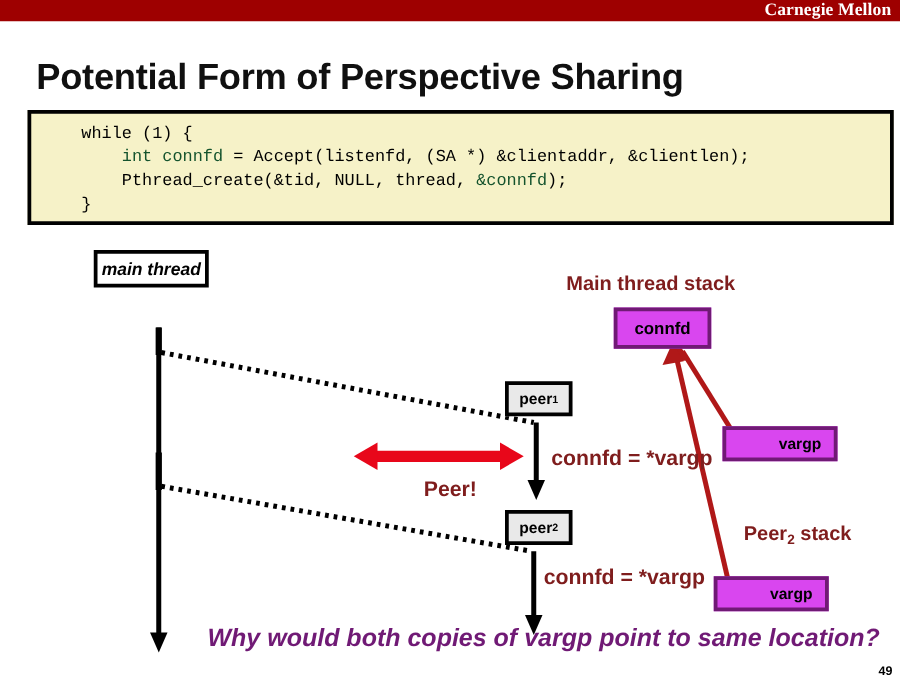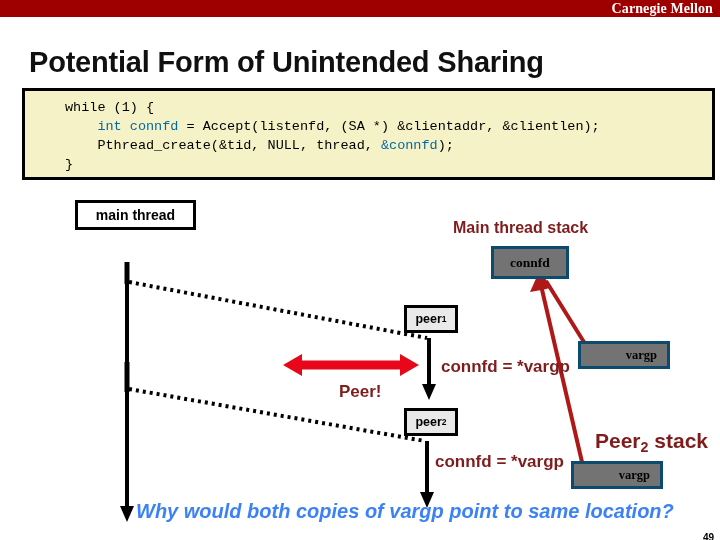--- a/index.html
+++ b/index.html
@@ -33,56 +33,56 @@
     position:absolute;left:22px;top:88px;width:693px;height:92px;
     background:#F6F2C8;border:3px solid #000000;
     box-sizing:border-box;
   }
   #code-pre{
     position:absolute;left:40px;top:7px;
     font-family:"Liberation Mono","DejaVu Sans Mono",monospace;
     font-size:13.5px;line-height:19px;color:#000000;
     white-space:pre;margin:0;
   }
-  .kw{color:#0369a1;}
+  .kw{color:#14532d;}
 
   
   .box{
     position:absolute;box-sizing:border-box;
     display:flex;align-items:center;justify-content:center;
     font-weight:bold;color:#000;
   }
   .box-plain{background:#ffffff;border:3px solid #000;}
   .box-gray{background:#E9E9E9;border:3px solid #000;}
-  .box-pink{background:#737373;border:3px solid #0c4a6e;font-family:Liberation Serif, serif;}
+  .box-pink{background:#d946ef;border:3px solid #701a75;}
 
-  #box-main-thread{left:75px;top:200px;width:121px;height:30px;font-size:14px;}
+  #box-main-thread{left:75px;top:200px;width:92px;height:30px;font-size:14px;font-style:italic;}
   #box-peer1{left:404px;top:305px;width:54px;height:28px;font-size:12.5px;}
   #box-peer2{left:404px;top:408px;width:54px;height:28px;font-size:12.5px;}
   #box-connfd-stack{left:491px;top:246px;width:78px;height:33px;font-size:13.5px;}
   #box-vargp1{left:578px;top:341px;width:92px;height:28px;font-size:12.5px;justify-content:flex-end;padding-right:10px;}
   #box-vargp2{left:571px;top:461px;width:92px;height:28px;font-size:12.5px;justify-content:flex-end;padding-right:10px;}
 
   
   .lbl{position:absolute;font-weight:bold;color:#7f1d1d;white-space:nowrap;}
   #lbl-main-stack{left:453px;top:219px;font-size:16px;}
   #lbl-peer1-stack{left:598px;top:316px;font-size:16px;}
-  #lbl-peer2-stack{left:595px;top:429px;font-size:21px;}
+  #lbl-peer2-stack{left:595px;top:419px;font-size:16px;}
   #lbl-connfd1{left:167px;top:258px;font-size:17px;}
   #lbl-connfd2{left:141px;top:365px;font-size:17px;}
   #lbl-connfd-vargp1{left:441px;top:357px;font-size:17px;}
   #lbl-connfd-vargp2{left:435px;top:452px;font-size:17px;}
   #lbl-race{left:339px;top:382px;font-size:17px;}
   .sub{font-size:.68em;vertical-align:-.28em;}
 
   
   #question{
-    position:absolute;left:136px;top:500px;
+    position:absolute;left:166px;top:500px;
     font-size:20px;font-style:italic;font-weight:bold;
-    color:#3b82f6;white-space:nowrap;
+    color:#701a75;white-space:nowrap;
   }
 
   
   #footer-credit{
     position:absolute;left:6px;top:521px;
     font-size:9px;font-weight:bold;color:#1a1a1a;white-space:nowrap;
   }
   #footer-page{
     position:absolute;right:6px;top:532px;
     font-size:10px;font-weight:bold;color:#000;
@@ -92,21 +92,21 @@
   #wires{position:absolute;left:0;top:0;width:720px;height:540px;pointer-events:none;}
 </style>
 </head>
 <body>
 
 <div id="slide">
 
   <div id="header-bar"></div>
   <div id="brand">Carnegie Mellon</div>
 
-  <div id="slide-title">Potential Form of Unintended Sharing</div>
+  <div id="slide-title">Potential Form of Perspective Sharing</div>
 
   <div id="code-block">
     <pre id="code-pre"><span>while (1) {</span>
 <span>    </span><span class="kw">int connfd</span><span> = Accept(listenfd, (SA *) &amp;clientaddr, &amp;clientlen);</span>
 <span>    Pthread_create(&amp;tid, NULL, thread, </span><span class="kw">&amp;connfd</span><span>);</span>
 <span>}</span></pre>
   </div>
 
   <svg id="wires" viewBox="0 0 720 540">
 

